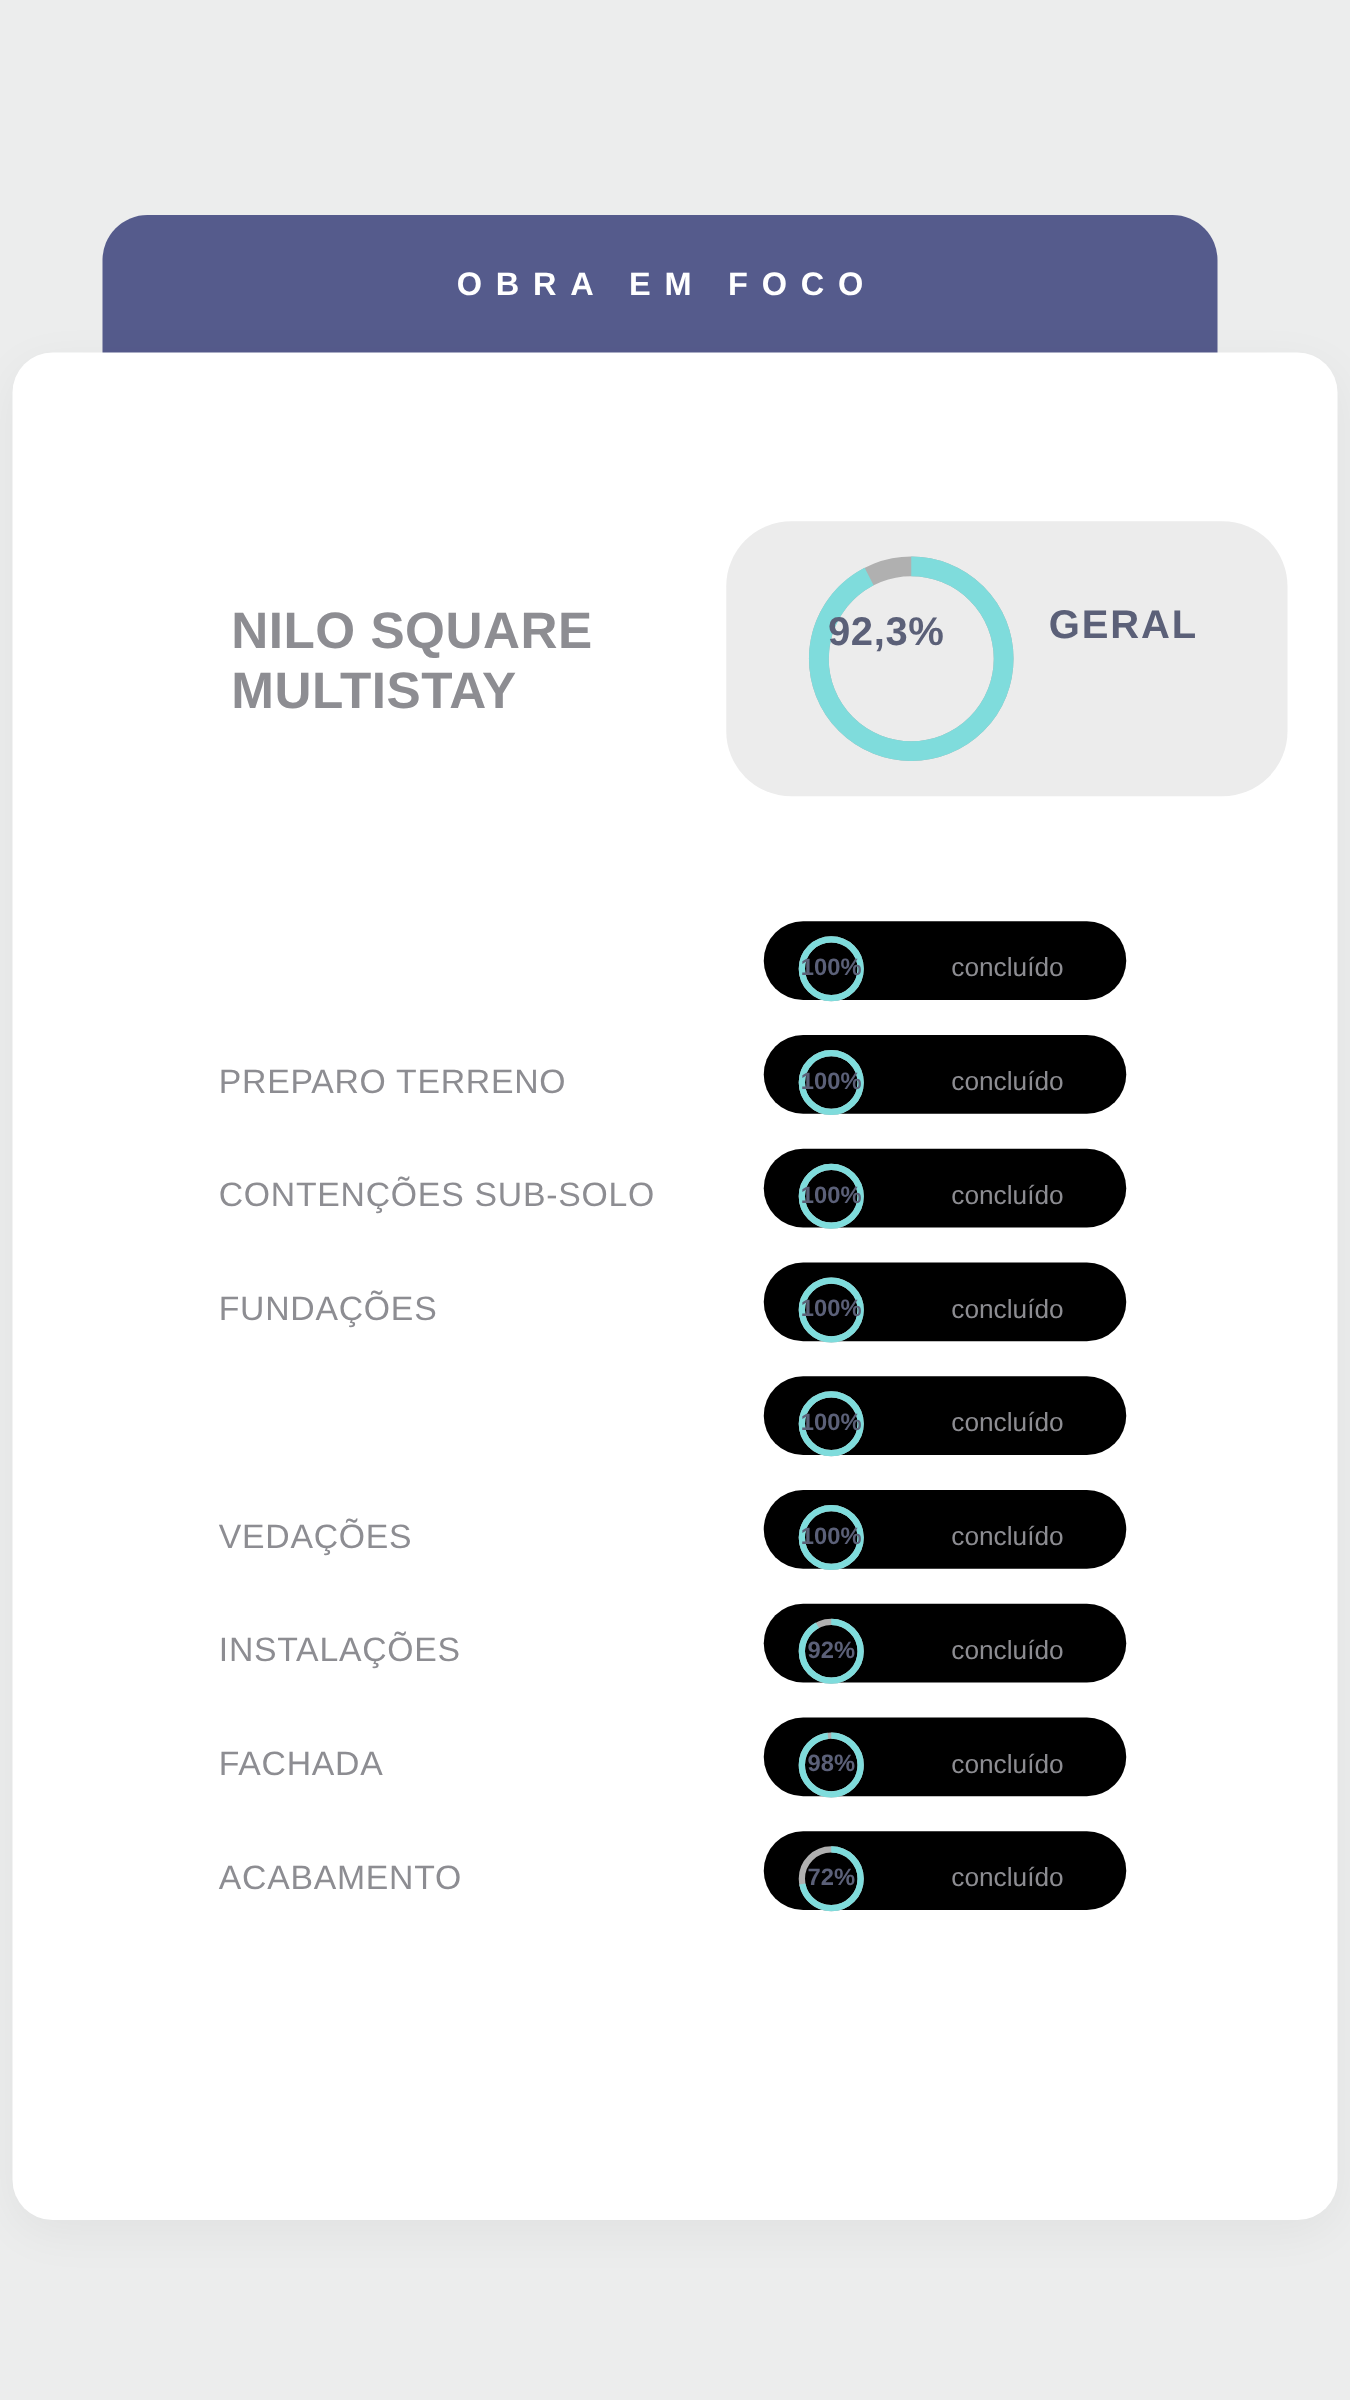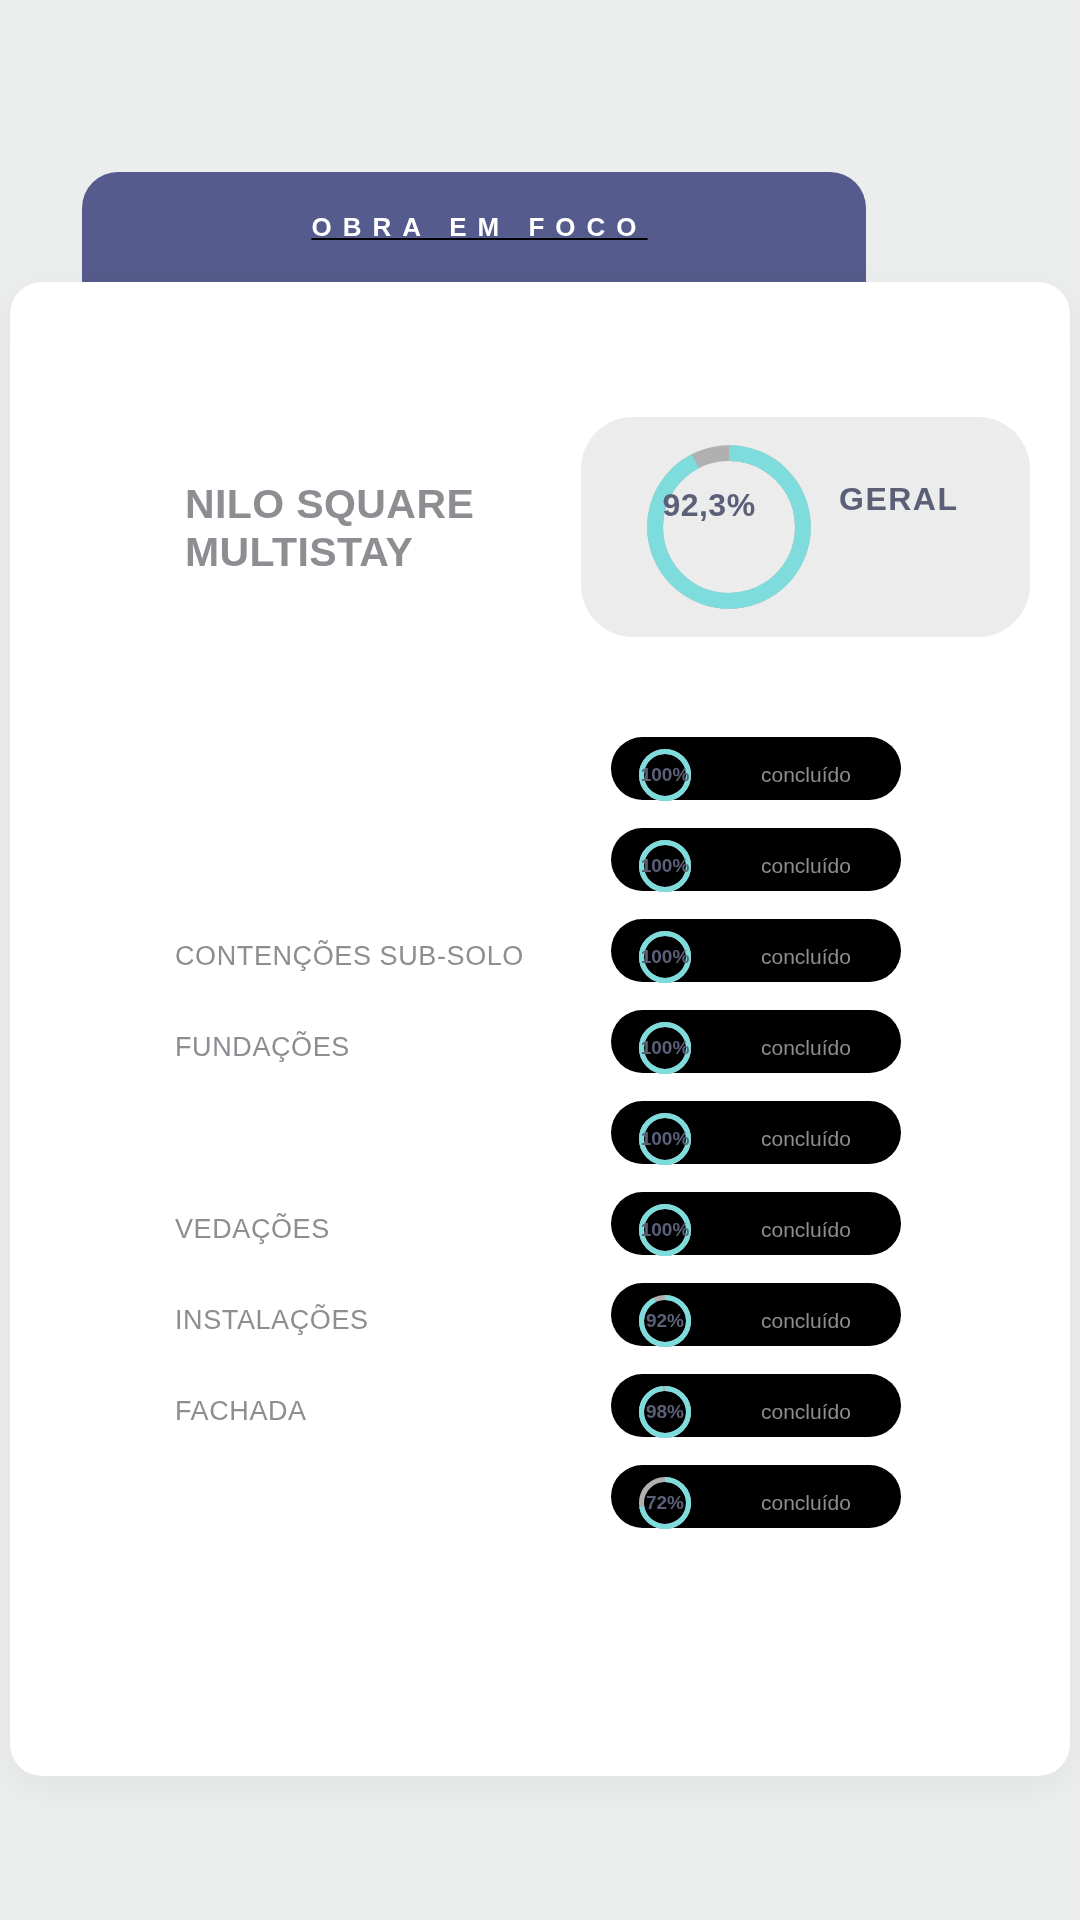--- a/index.html
+++ b/index.html
@@ -13,30 +13,29 @@
     font-family: "Liberation Sans", sans-serif;
     overflow: hidden;
     position: relative;
   }
 
   
   .header-pill {
     position: absolute;
     left: 82px;
     top: 172px;
-    width: 784px;
+    width: 892px;
     height: 120px;
     background: #555b8c;
     border-radius: 36px 36px 0 0;
     box-sizing: border-box;
     display: flex;
     align-items: flex-start;
     justify-content: center;
     padding-top: 40px;
-    text-decoration: underline;
   }
   .header-title {
     color: #ffffff;
     font-size: 26px;
     font-weight: bold;
     letter-spacing: 11px;
     text-indent: 11px;
   }
 
   
@@ -213,20 +212,21 @@
         <svg class="phase-donut" viewBox="0 0 100 100">
           <circle cx="50" cy="50" r="42" fill="none" stroke="#b0b0b0" stroke-width="9"></circle>
           <circle class="phase-arc" cx="50" cy="50" r="42" fill="none" stroke="#7fdcdc" stroke-width="9" transform="rotate(-90 50 50)" stroke-dasharray="263.89378290154264 263.89378290154264"></circle>
         </svg>
         <div class="phase-pct">100%</div>
         <div class="phase-status">concluído</div>
       </div>
     </div>
 
     <div class="phase-row">
+      <div class="phase-label">PREPARO TERRENO</div>
       <div class="phase-pill">
         <svg class="phase-donut" viewBox="0 0 100 100">
           <circle cx="50" cy="50" r="42" fill="none" stroke="#b0b0b0" stroke-width="9"></circle>
           <circle class="phase-arc" cx="50" cy="50" r="42" fill="none" stroke="#7fdcdc" stroke-width="9" transform="rotate(-90 50 50)" stroke-dasharray="263.89378290154264 263.89378290154264"></circle>
         </svg>
         <div class="phase-pct">100%</div>
         <div class="phase-status">concluído</div>
       </div>
     </div>
 
@@ -295,20 +295,21 @@
         <svg class="phase-donut" viewBox="0 0 100 100">
           <circle cx="50" cy="50" r="42" fill="none" stroke="#b0b0b0" stroke-width="9"></circle>
           <circle class="phase-arc" cx="50" cy="50" r="42" fill="none" stroke="#7fdcdc" stroke-width="9" transform="rotate(-90 50 50)" stroke-dasharray="258.6159072435118 263.89378290154264"></circle>
         </svg>
         <div class="phase-pct">98%</div>
         <div class="phase-status">concluído</div>
       </div>
     </div>
 
     <div class="phase-row">
+      <div class="phase-label">ACABAMENTO</div>
       <div class="phase-pill">
         <svg class="phase-donut" viewBox="0 0 100 100">
           <circle cx="50" cy="50" r="42" fill="none" stroke="#b0b0b0" stroke-width="9"></circle>
           <circle class="phase-arc" cx="50" cy="50" r="42" fill="none" stroke="#7fdcdc" stroke-width="9" transform="rotate(-90 50 50)" stroke-dasharray="190.0035236891107 263.89378290154264"></circle>
         </svg>
         <div class="phase-pct">72%</div>
         <div class="phase-status">concluído</div>
       </div>
     </div>
 

